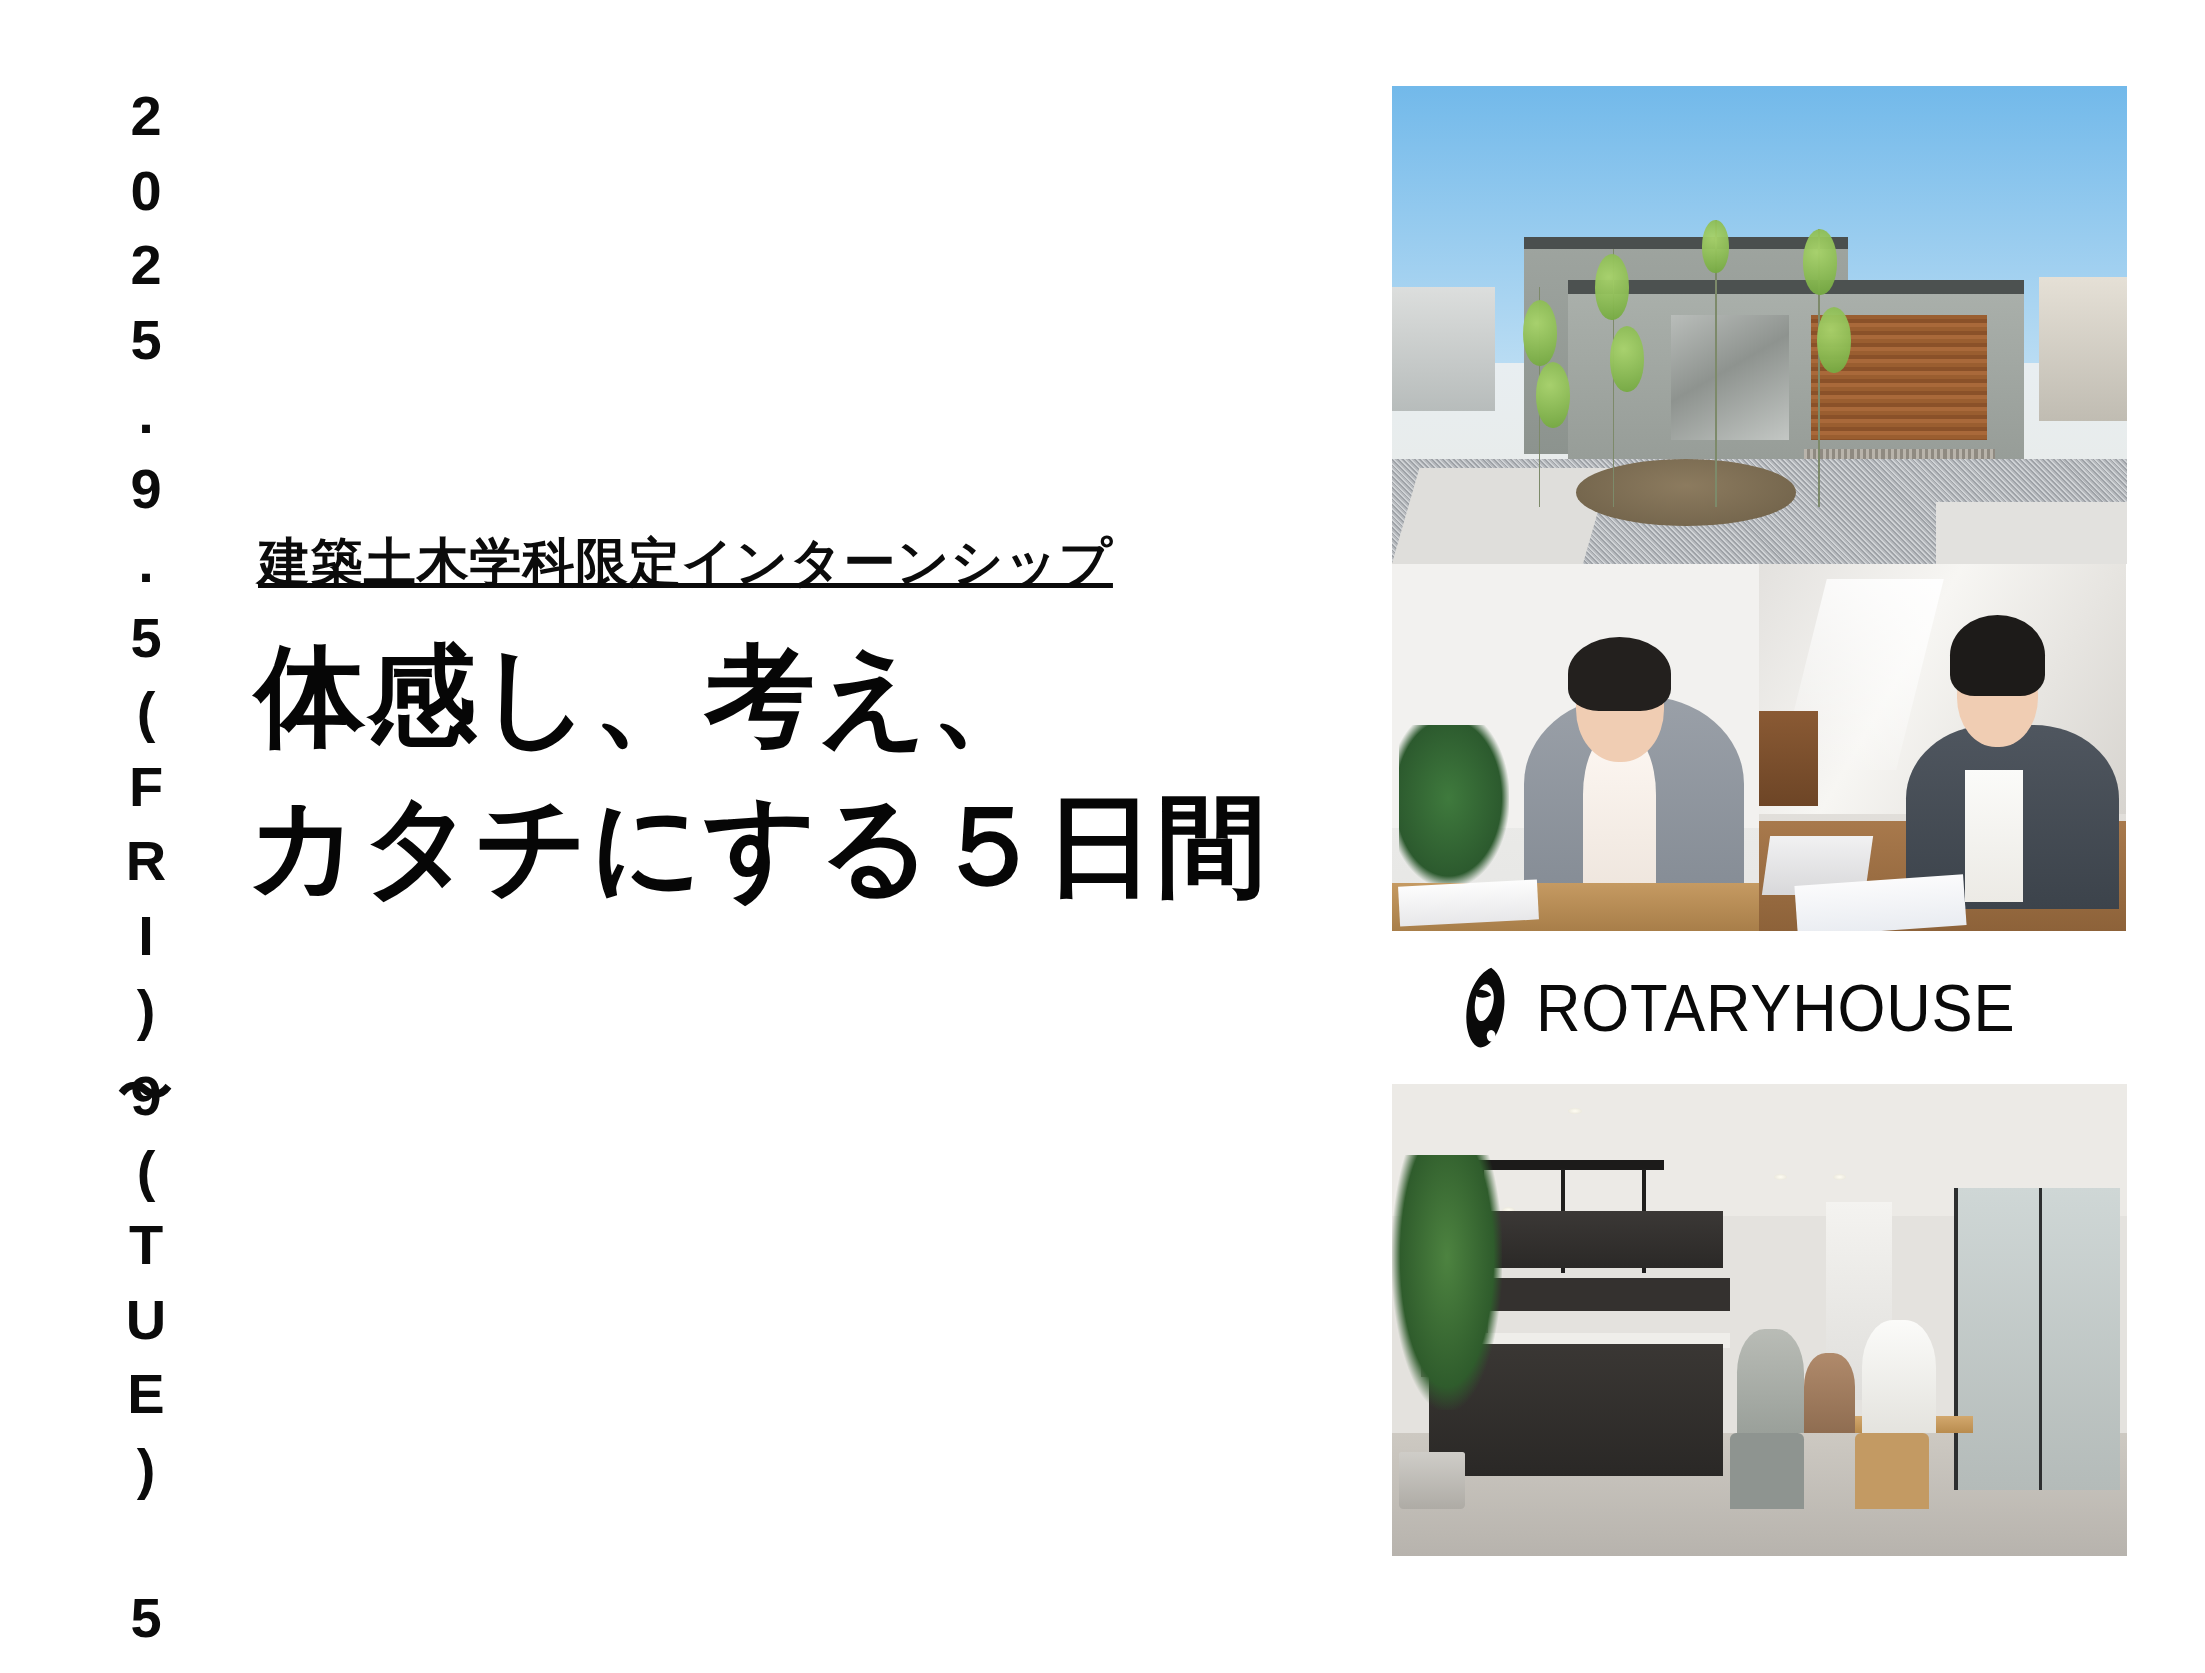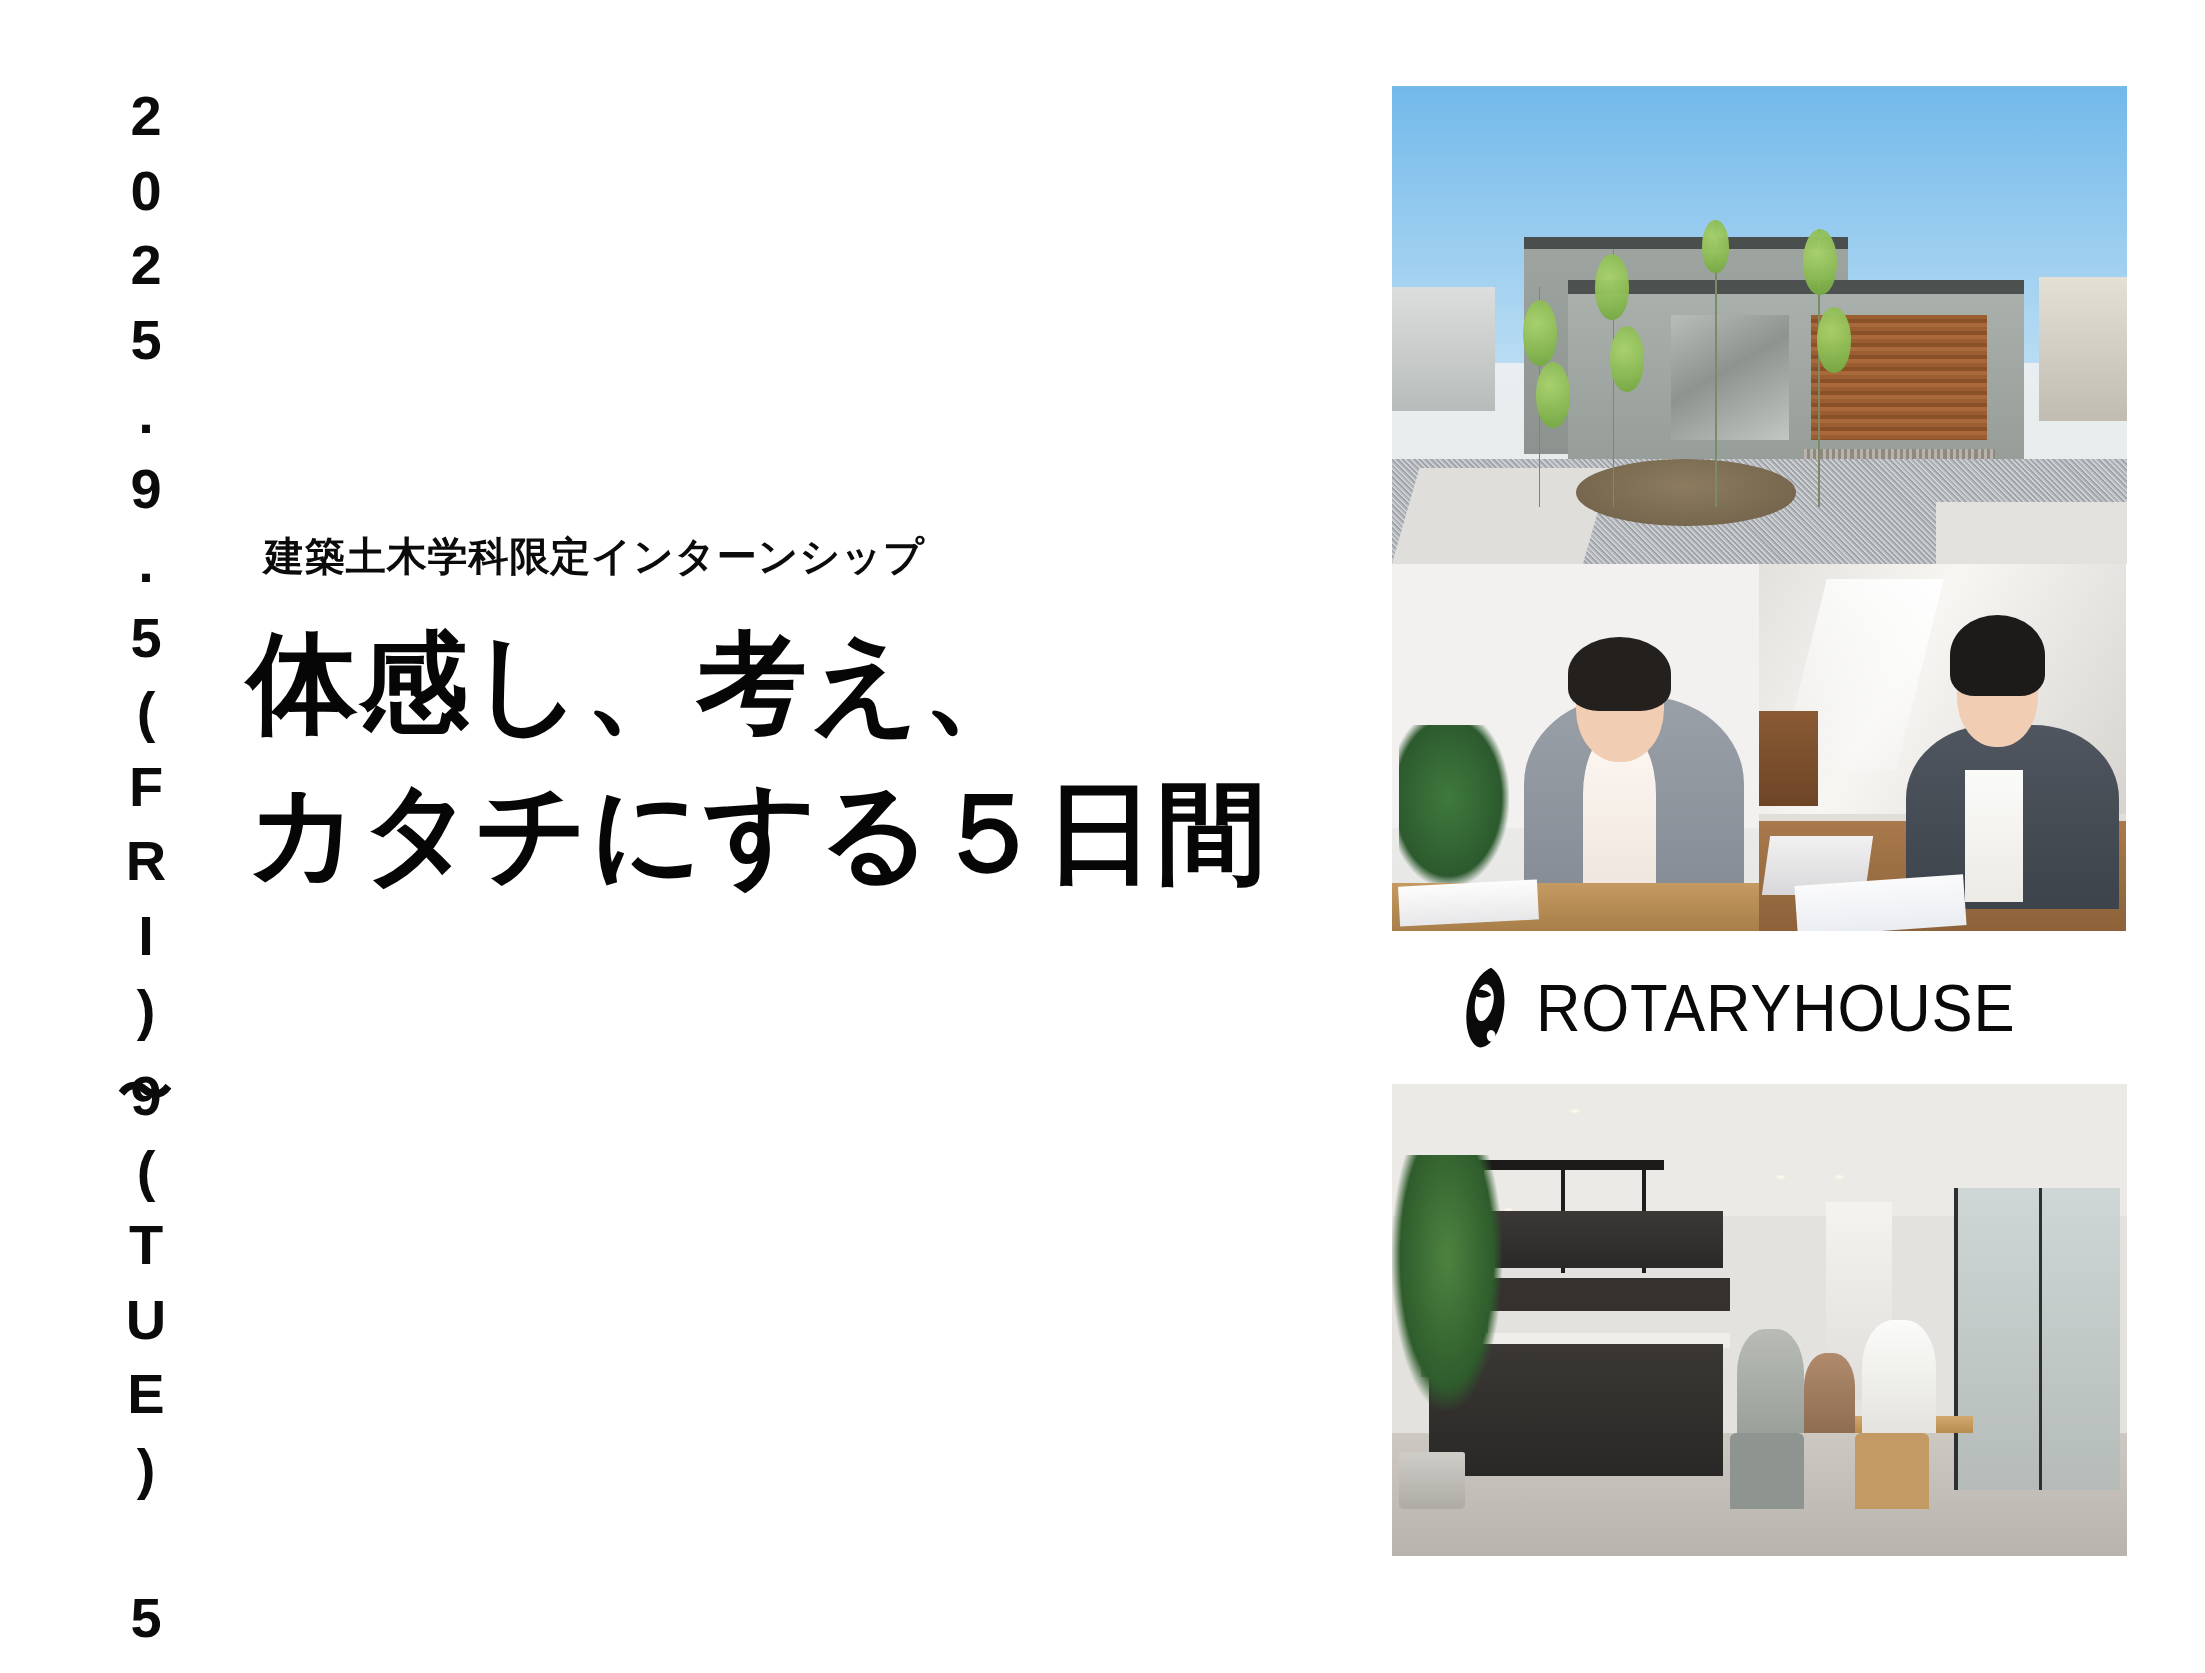--- a/index.html
+++ b/index.html
@@ -14,30 +14,31 @@
   #date-strip .vtext{
     writing-mode:vertical-rl; text-orientation:upright;
     font-size:56px; font-weight:700; letter-spacing:11.5px;
     line-height:1; white-space:nowrap; color:#0b0b0b;
     font-family:"Liberation Sans","DejaVu Sans",sans-serif;
   }
 
   
   #headline-block{position:absolute; left:247px; top:534px; width:1111px;}
   #eyebrow{
-    font-size:40px; font-weight:700; letter-spacing:0.9px; line-height:1.1;
-    white-space:nowrap; color:#0b0b0b; margin:0 0 31px 17px;
+    font-size:52px; font-weight:700; letter-spacing:0.9px; line-height:1.1;
+    white-space:nowrap; color:#0b0b0b; margin:0 0 31px 11px;
     font-family:"DejaVu Sans","Liberation Sans",sans-serif;
+    text-decoration:underline;
   }
   #headline{
     font-size:110px; font-weight:700; line-height:1.36; letter-spacing:1.8px;
     color:#060606; margin:0;
     font-family:"DejaVu Sans","Liberation Sans",sans-serif;
   }
-  #headline .l1{display:block; margin-left:0px;}
+  #headline .l1{display:block; margin-left:8px;}
   #headline .l2{display:block; margin-left:0;}
 
   
   #photo-col{position:absolute; left:1392px; top:86px; width:735px; height:1495px;}
 
   .photo{position:relative; overflow:hidden; background:#cfd6dd;}
 
   
   #photo-exterior{width:735px; height:478px;
      background:linear-gradient(#7fc0ec 0%, #a9d6f2 38%, #cfe6f6 52%, #e8eef1 58%, #e8eae6 100%);}

